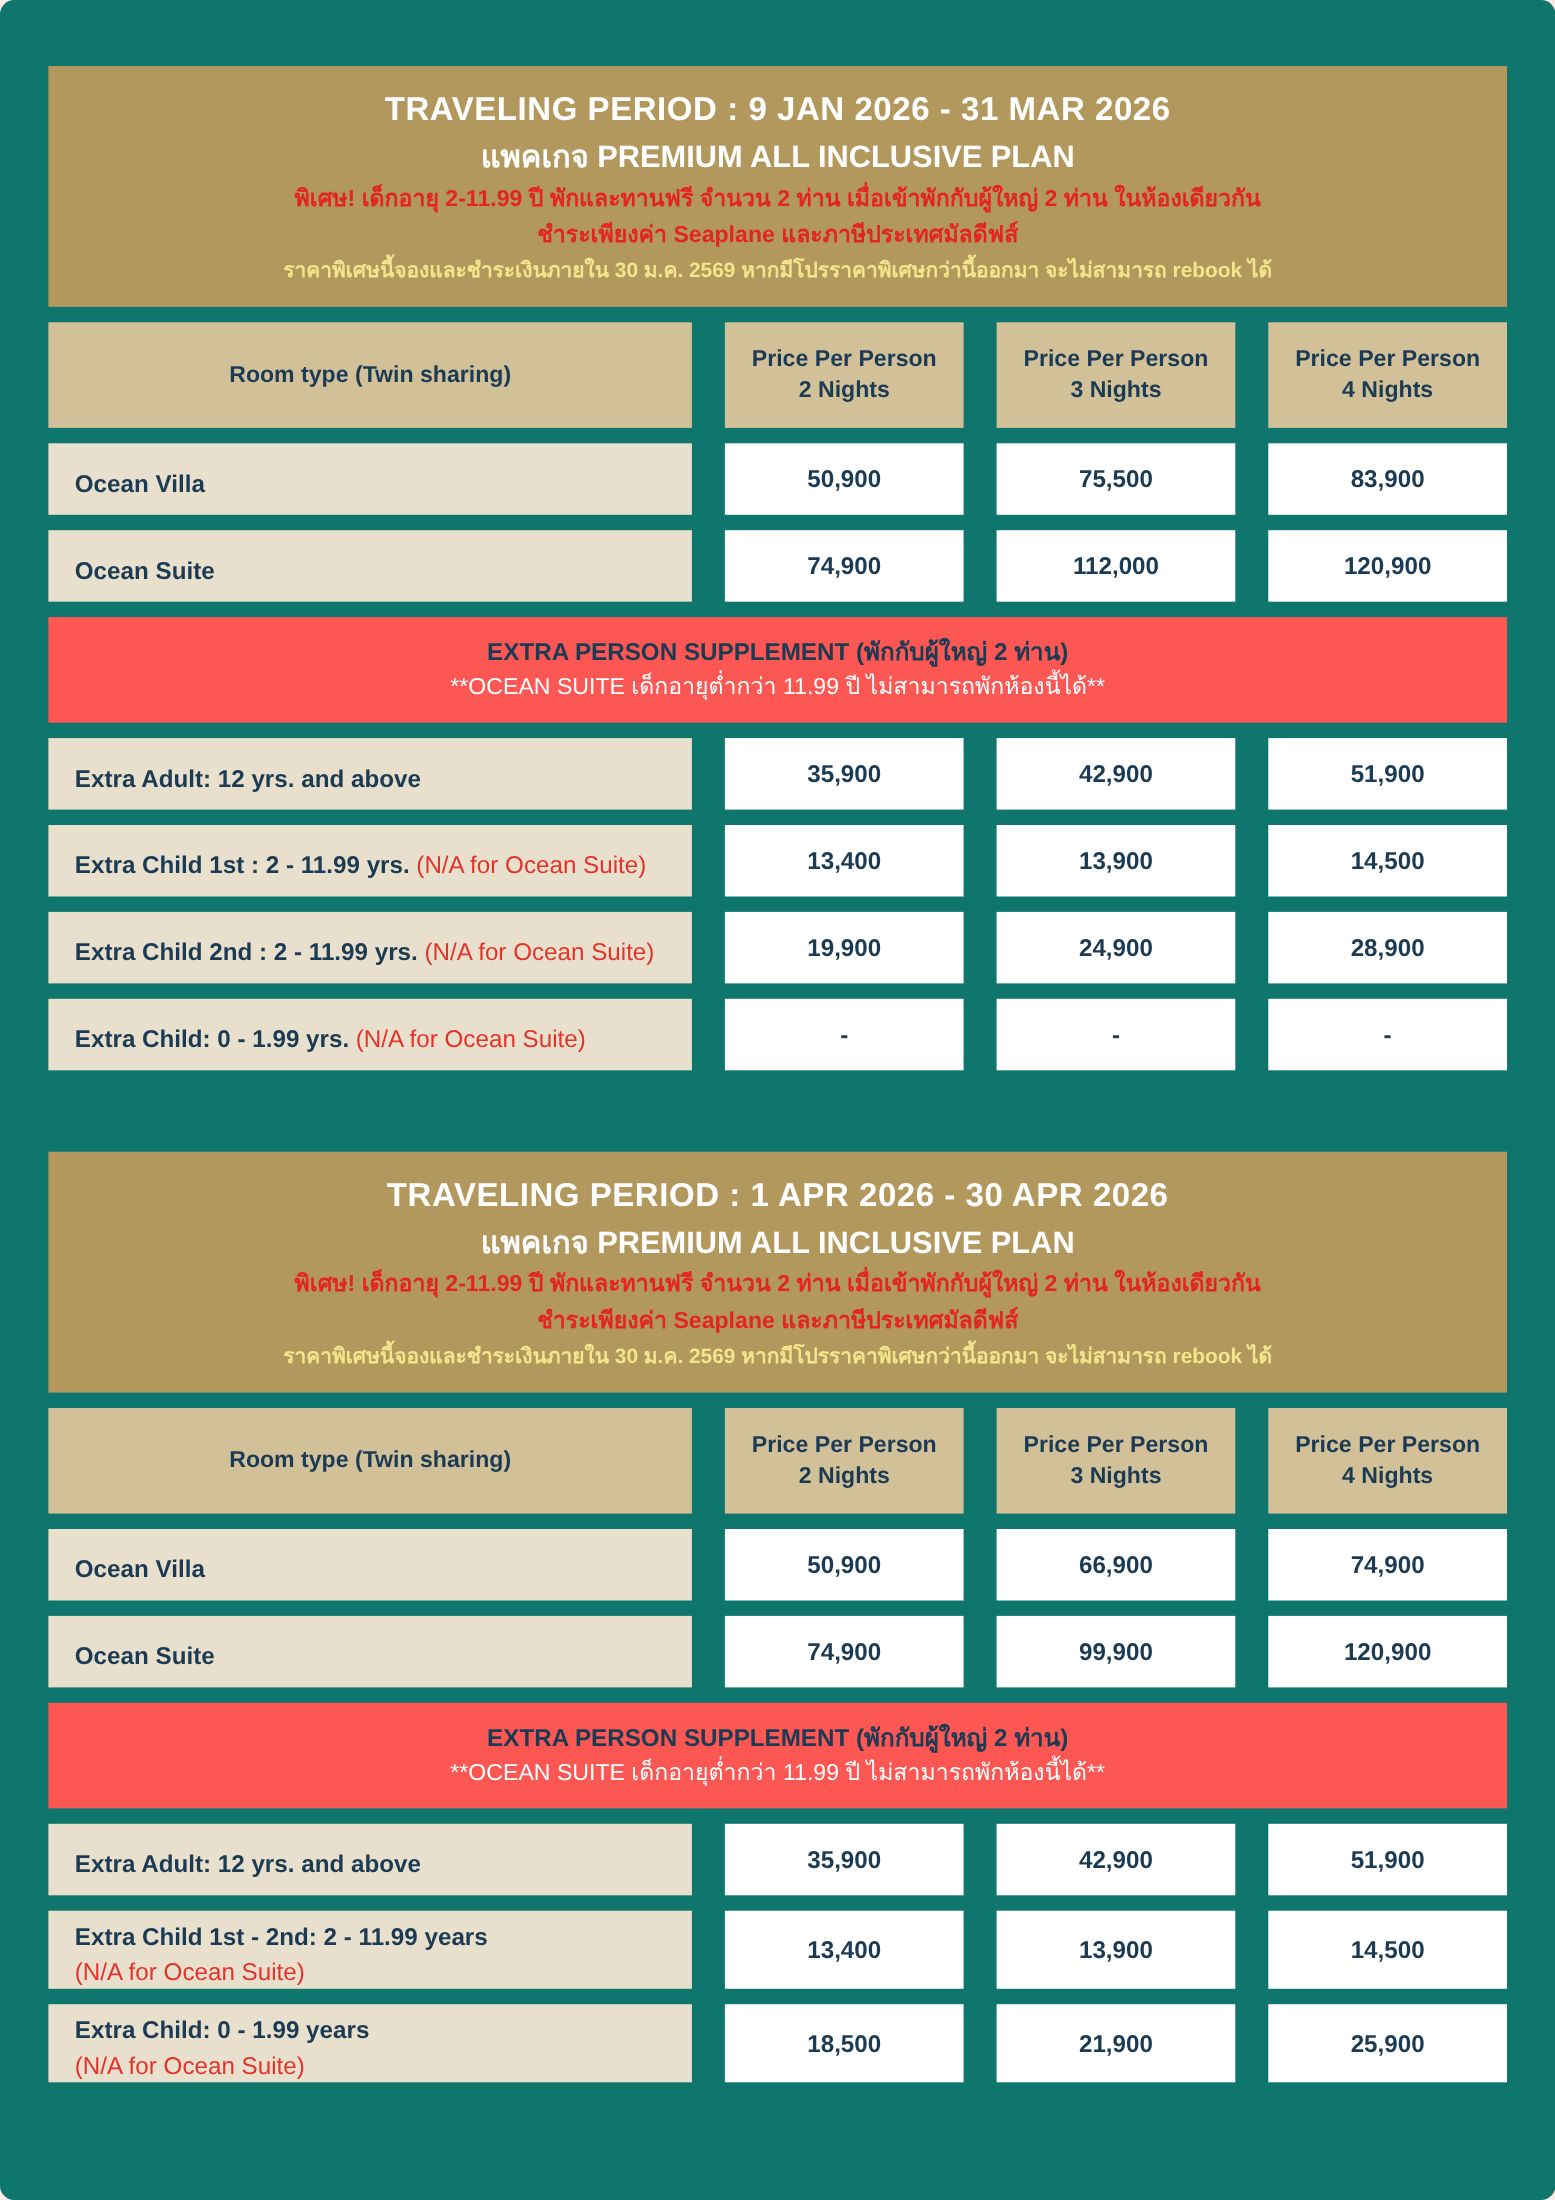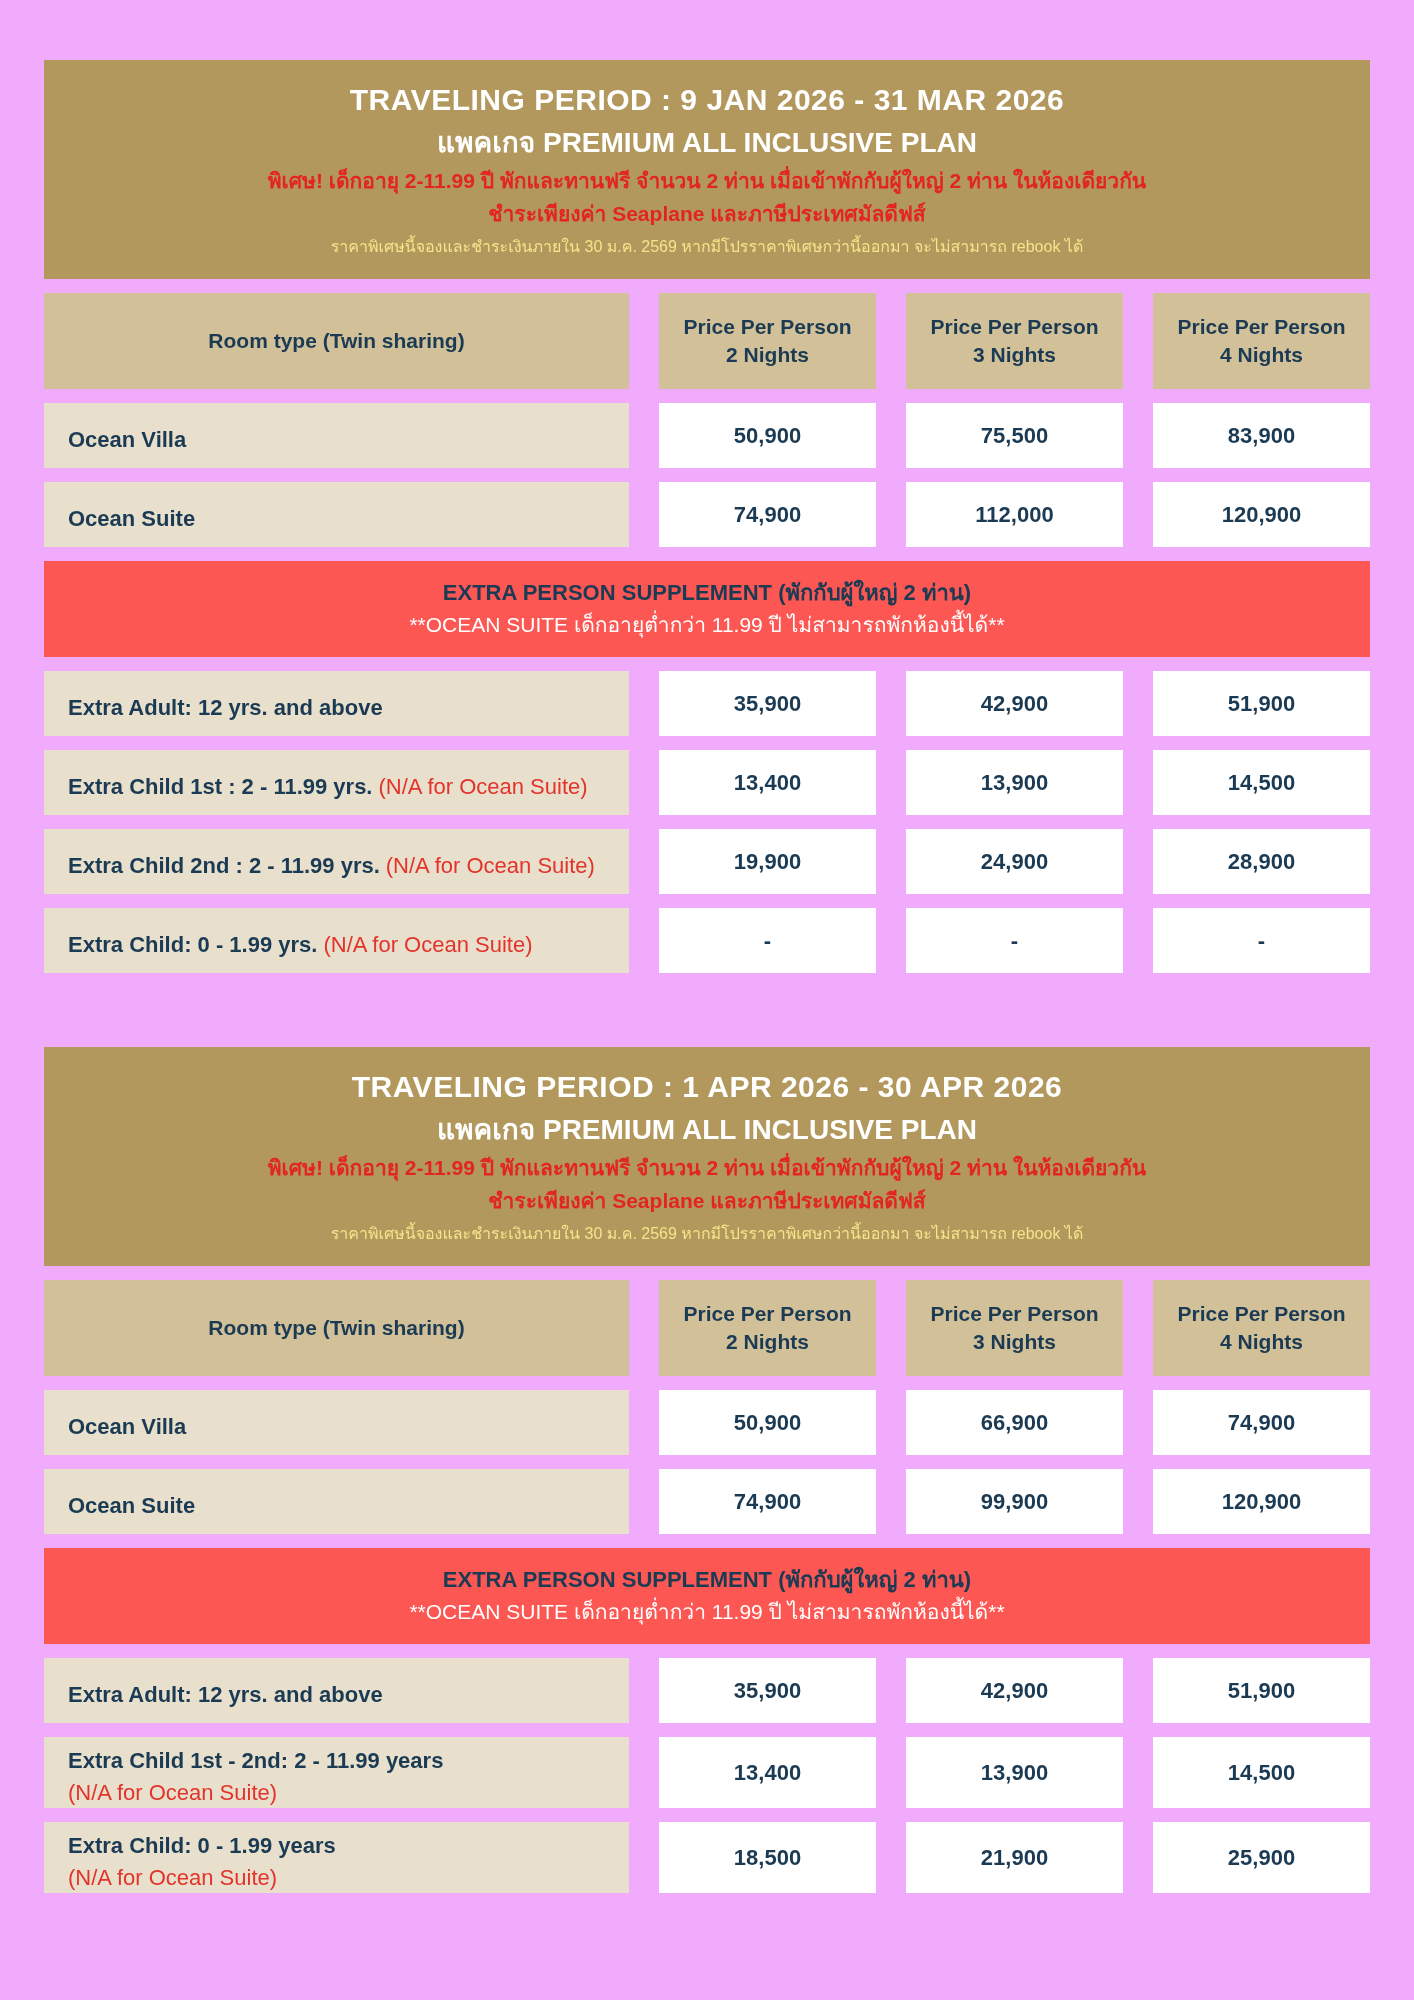--- a/index.html
+++ b/index.html
@@ -2,32 +2,32 @@
 <html><head>
 <meta charset="utf-8">
 <style>
   * { margin:0; padding:0; box-sizing:border-box; }
   html,body { background:#fdece6; }
   body {
     width:1414px; min-height:2000px; margin:0 auto;
     font-family:"Liberation Sans","DejaVu Sans",sans-serif;
     color:#1b3a53;
   }
-  .page { width:1414px; min-height:2000px; padding:60px 44px 40px 44px; background:#f0abfc; }
+  .page { width:1414px; min-height:2000px; padding:60px 44px 40px 44px; background:#0f766e;border-radius:13px; }
   .section { margin-bottom:74px; }
   .section:last-child { margin-bottom:0;margin-top:18px; }
 
   
   .gold-banner {
     background:#b2985c; text-align:center; padding:18px 30px 16px 30px;
   }
   .gold-banner .title   { color:#ffffff; font-size:30px; font-weight:bold; line-height:44px; letter-spacing:.5px; }
   .gold-banner .subtitle{ color:#ffffff; font-size:28px; font-weight:bold; line-height:42px; }
   .gold-banner .promo   { color:#e3251f; font-size:21px; font-weight:bold; line-height:33px; }
-  .gold-banner .note    { color:#f3e58b; font-size:16px; font-weight:normal; line-height:33px; }
+  .gold-banner .note    { color:#f3e58b; font-size:19px; font-weight:bold; line-height:33px; }
 
   
   .ptable { display:grid; grid-template-columns:585px 1fr 1fr 1fr; gap:14px 30px; margin-top:14px; }
   .cell { display:flex; align-items:center; justify-content:center; min-height:65px; }
   .cell.th { background:#d2c099; min-height:96px; flex-direction:column; font-weight:bold; font-size:21px; line-height:28px; text-align:center; }
   .cell.label { background:#e8e0cc; justify-content:flex-start; text-align:left; padding:10px 10px 1px 24px; font-weight:bold; font-size:21px; line-height:28px; display:block; }
   .cell.label .inner { display:flex; flex-direction:column; justify-content:center; min-height:45px; height:100%; }
   .rooms .cell.label { font-size:22px; }
   .cell.price { background:#ffffff; font-weight:bold; font-size:22px; }
   .note-red { color:#e3332b; font-weight:normal; }

